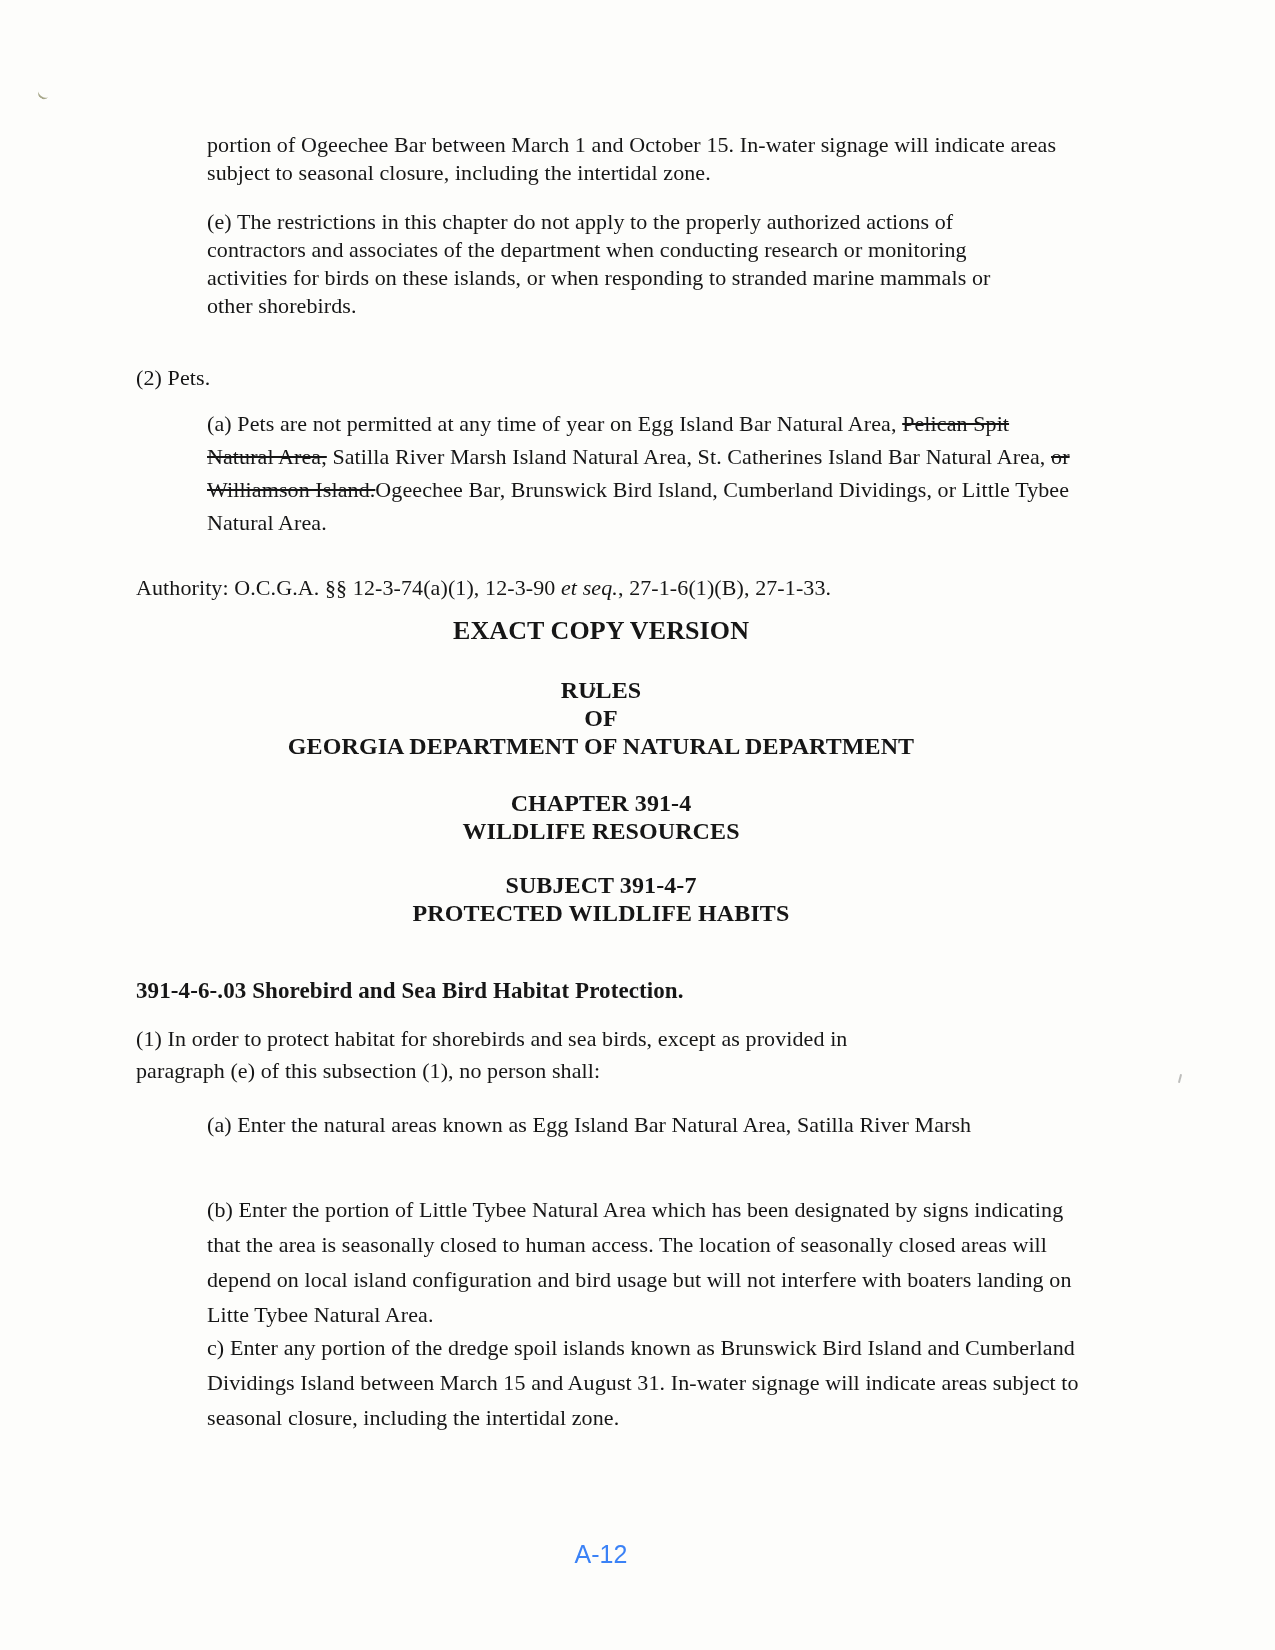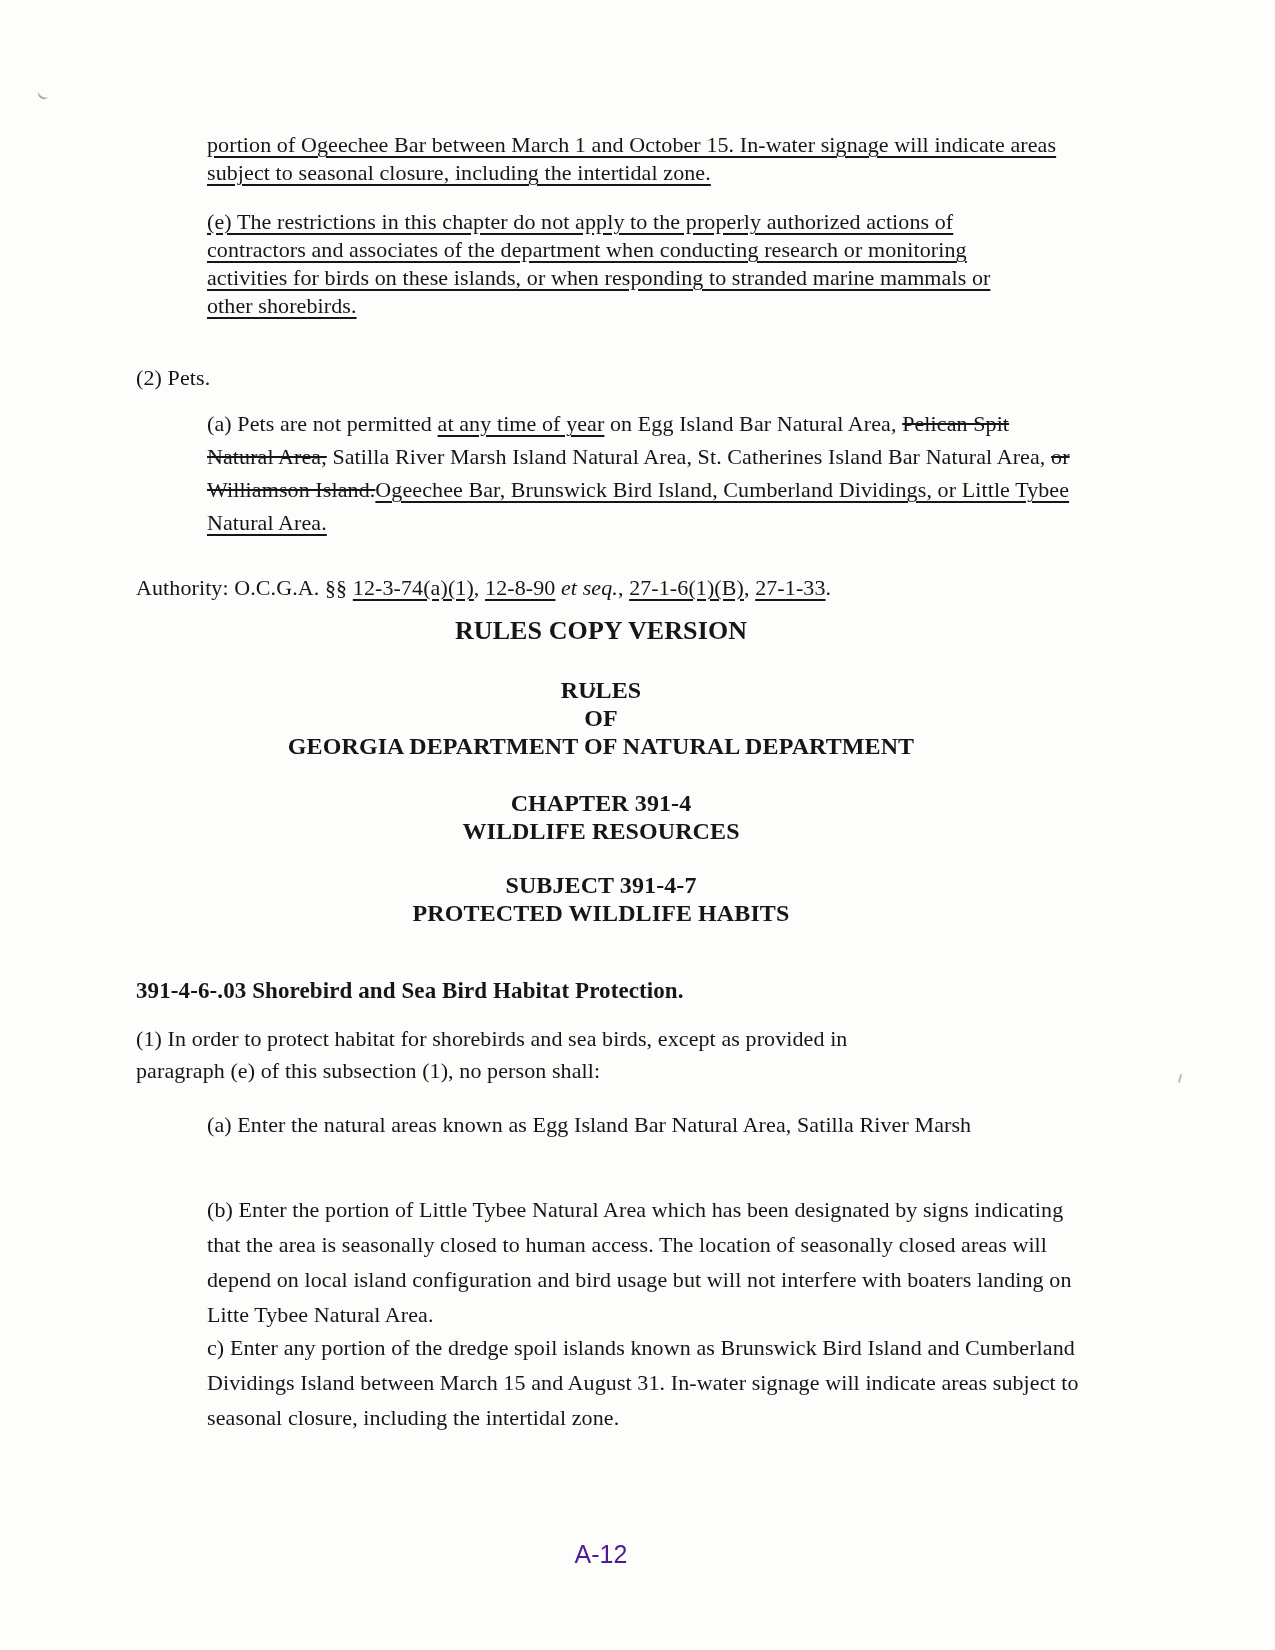--- a/index.html
+++ b/index.html
@@ -16,41 +16,41 @@
   .block {
     position: absolute;
     left: 136px;
     width: 1010px;
     font-size: 22px;
     line-height: 28px;
     letter-spacing: 0.1px;
   }
   .indent { left: 207px; width: 960px; }
   .line { display: block; white-space: nowrap; }
-  .u { text-decoration: underline; text-decoration-thickness: 2px; text-underline-offset: 4px; }
+  .u { text-decoration-thickness: 2px; text-underline-offset: 4px; }
   .s { text-decoration: line-through; text-decoration-thickness: 2px; }
   .i { font-style: italic; }
   .b { font-weight: bold; }
   .center {
     left: 136px;
     width: 930px;
     text-align: center;
     font-weight: bold;
     font-size: 24px;
   }
   .title-main { font-size: 26px; }
   .footer-num {
     position: absolute;
     left: 136px;
     width: 930px;
     top: 1540px;
     text-align: center;
     font-family: "Liberation Sans", sans-serif;
     font-size: 25px;
-    color: #4c1d95;
+    color: #3b82f6;
   }
   
   .artifact { position: absolute; }
   .a1 {
     top: 89px; left: 38px; width: 11px; height: 8px;
     border-bottom: 2px solid #9a9a78;
     border-radius: 50%;
     transform: rotate(32deg);
     opacity: 0.85;
   }
@@ -92,25 +92,25 @@
   </div>
 
   <div class="block indent" style="top:407px; line-height:33px;">
     <div class="line"><span>(a) Pets are not permitted </span><span class="u">at any time of year</span><span> on Egg Island Bar Natural Area, </span><span class="s">Pelican Spit</span></div>
     <div class="line"><span class="s">Natural Area,</span><span> Satilla River Marsh Island Natural Area, St. Catherines Island Bar Natural Area, </span><span class="s">or</span></div>
     <div class="line"><span class="s">Williamson Island.</span><span class="u">Ogeechee Bar, Brunswick Bird Island, Cumberland Dividings, or Little Tybee</span></div>
     <div class="line"><span class="u">Natural Area.</span></div>
   </div>
 
   <div class="block" style="top:574px;">
-    <div class="line"><span>Authority: O.C.G.A. §§ </span><span class="u">12-3-74(a)(1)</span><span>, </span><span class="u">12-8-90</span><span class="i"> et seq.</span><span>, </span><span class="u">27-1-6(1)(B)</span><span>, </span><span class="u">27-1-33</span><span>.</span></div>
+    <div class="line"><span>Authority: O.C.G.A. §§ </span><span class="u">12-3-74(a)(1)</span><span>, </span><span class="u">12-3-90</span><span class="i"> et seq.</span><span>, </span><span class="u">27-1-6(1)(B)</span><span>, </span><span class="u">27-1-33</span><span>.</span></div>
   </div>
 
   <div class="block center title-main" style="top:617px;">
-    <span>RULES COPY VERSION</span>
+    <span>EXACT COPY VERSION</span>
   </div>
 
   <div class="block center" style="top:676px; line-height:28px;">
     <div class="line" style="white-space:normal;"><span>RULES</span></div>
     <div class="line" style="white-space:normal;text-align:center;"><span>OF</span></div>
     <div class="line" style="white-space:normal;"><span>GEORGIA DEPARTMENT OF NATURAL DEPARTMENT</span></div>
   </div>
 
   <div class="block center" style="top:789px; line-height:28px;">
     <div class="line" style="white-space:normal;"><span>CHAPTER 391-4</span></div>

